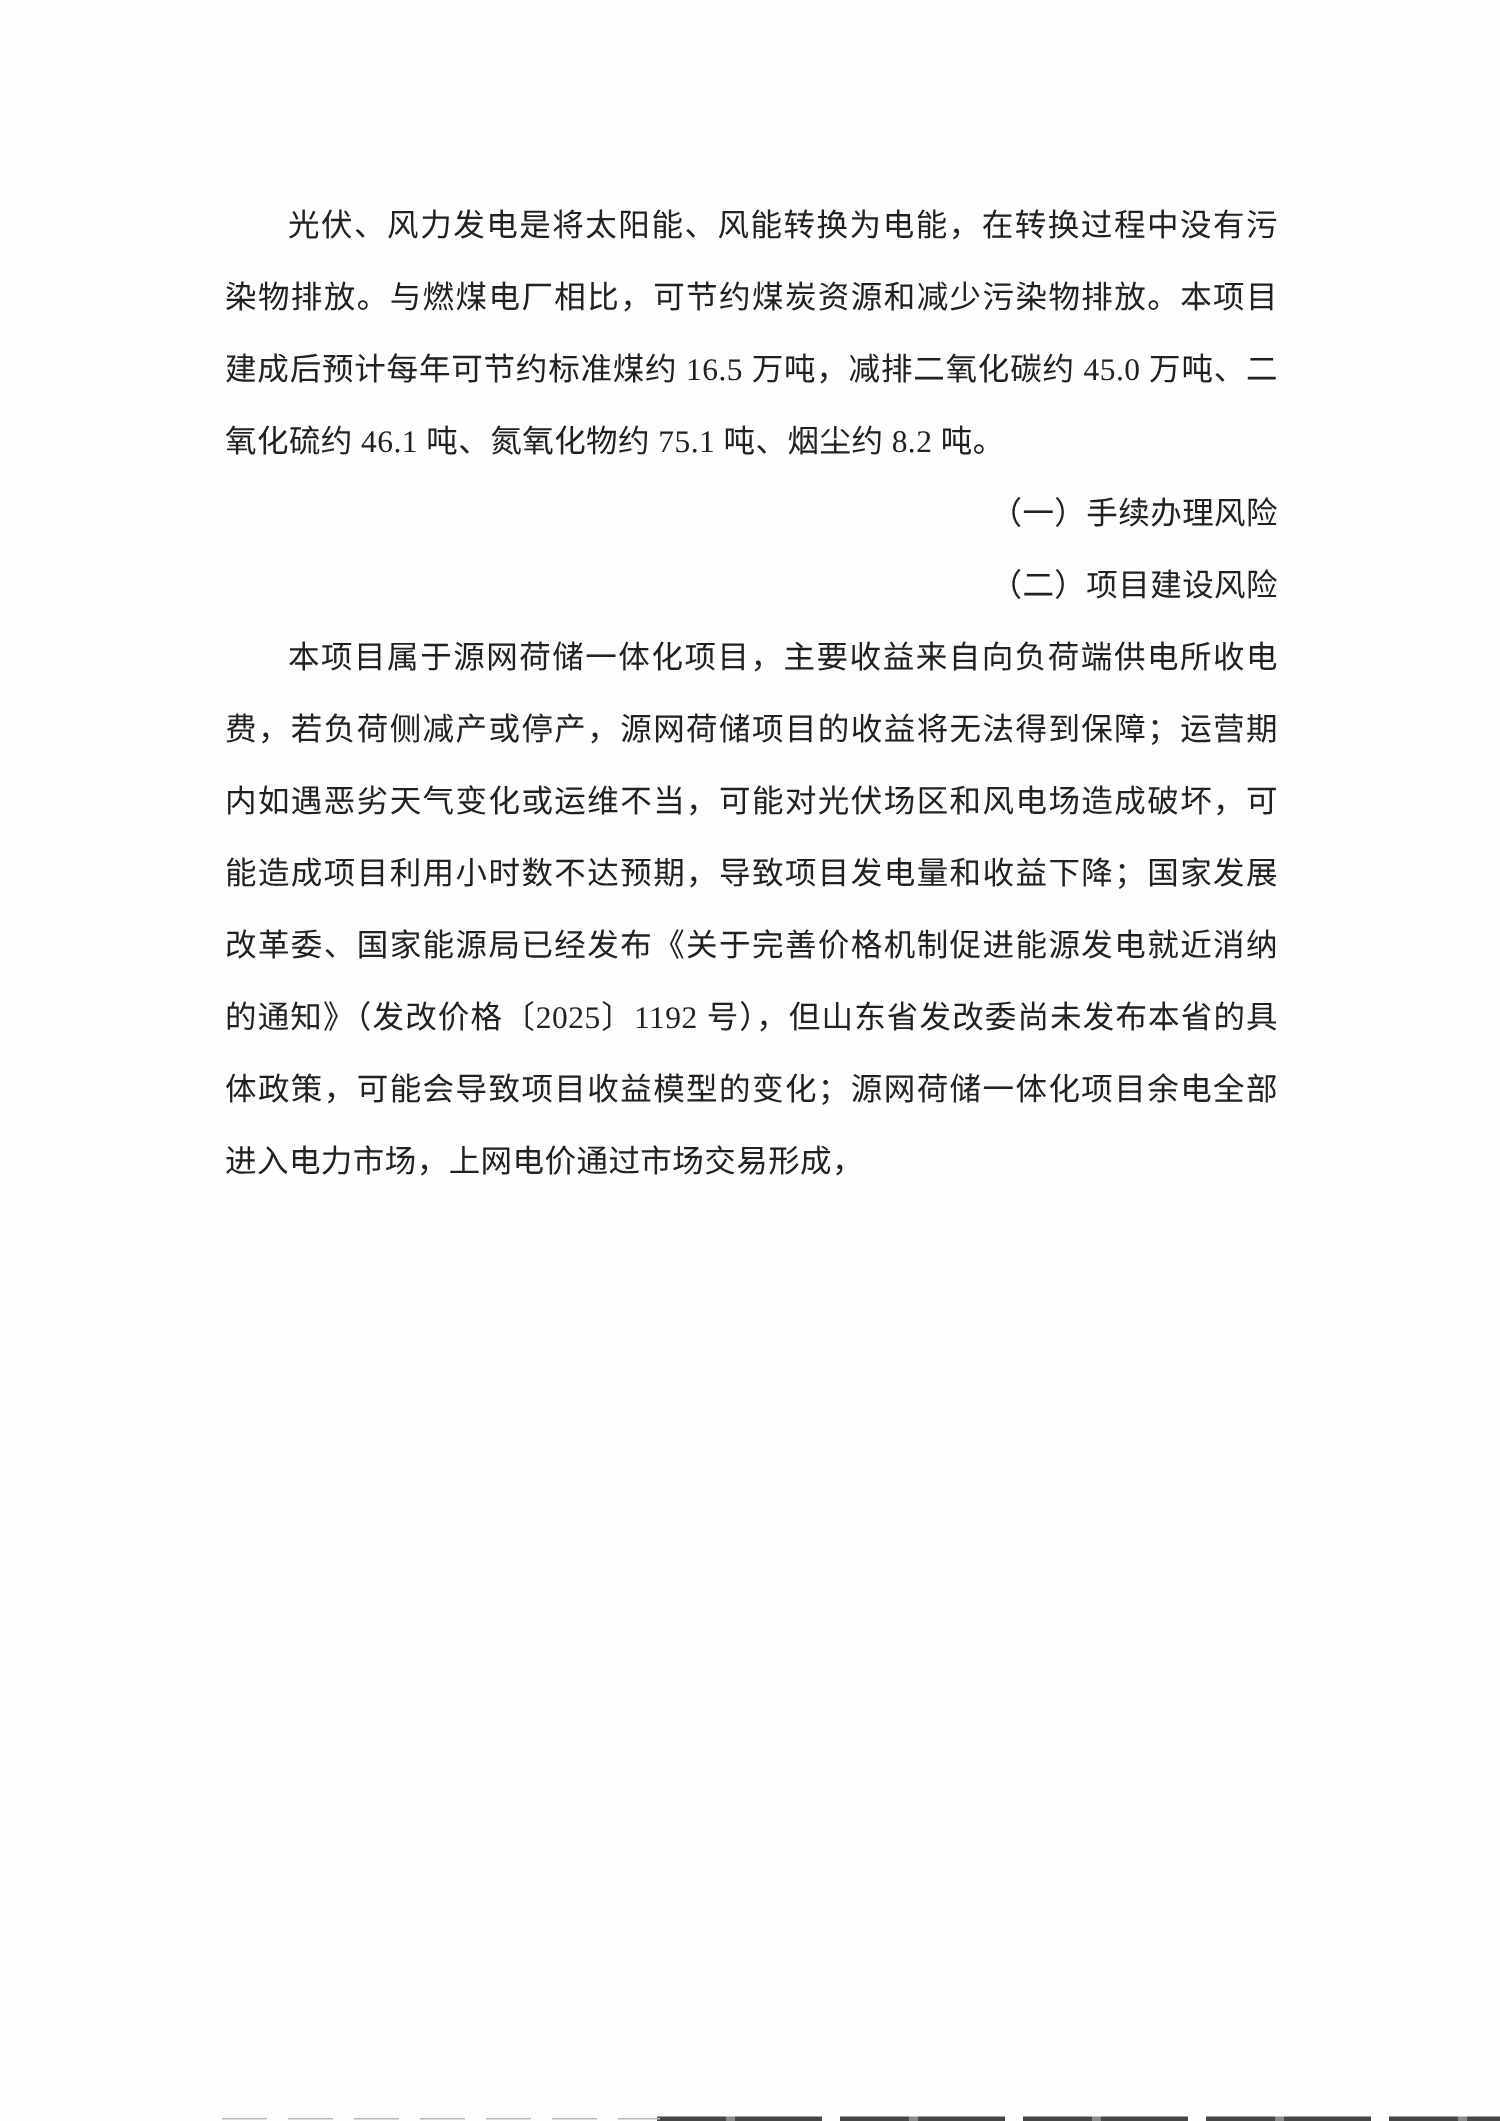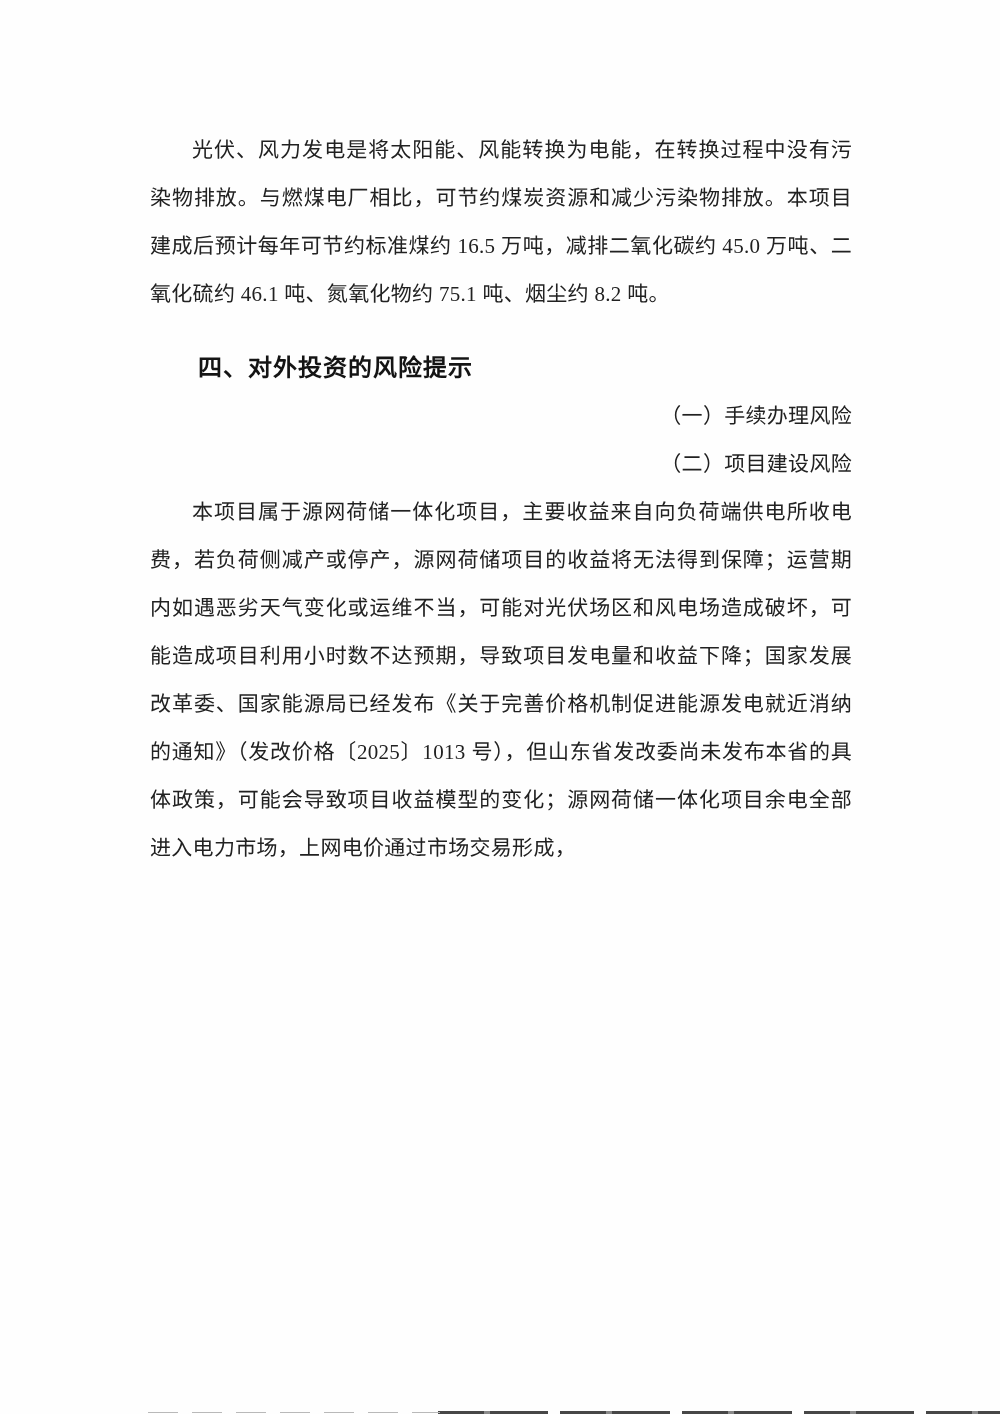--- a/index.html
+++ b/index.html
@@ -64,27 +64,26 @@
     background: repeating-linear-gradient(90deg, #b9b9b9 0 30px, transparent 30px 44px);
   }
 </style>
 </head>
 <body>
 
 <div class="page">
 
   <p class="body-para">光伏、风力发电是将太阳能、风能转换为电能，在转换过程中没有污染物排放。与燃煤电厂相比，可节约煤炭资源和减少污染物排放。本项目建成后预计每年可节约标准煤约 16.5 万吨，减排二氧化碳约 45.0 万吨、二氧化硫约 46.1 吨、氮氧化物约 75.1 吨、烟尘约 8.2 吨。</p>
 
-  <h2 class="main-heading">四、对外投资的风险提示</h2>
 
   <p class="sub-heading">（一）手续办理风险</p>
 
 
   <p class="sub-heading">（二）项目建设风险</p>
 
 
 
-  <p class="body-para">本项目属于源网荷储一体化项目，主要收益来自向负荷端供电所收电费，若负荷侧减产或停产，源网荷储项目的收益将无法得到保障；运营期内如遇恶劣天气变化或运维不当，可能对光伏场区和风电场造成破坏，可能造成项目利用小时数不达预期，导致项目发电量和收益下降；国家发展改革委、国家能源局已经发布《关于完善价格机制促进能源发电就近消纳的通知》（发改价格〔2025〕1013 号），但山东省发改委尚未发布本省的具体政策，可能会导致项目收益模型的变化；源网荷储一体化项目余电全部进入电力市场，上网电价通过市场交易形成，</p>
+  <p class="body-para">本项目属于源网荷储一体化项目，主要收益来自向负荷端供电所收电费，若负荷侧减产或停产，源网荷储项目的收益将无法得到保障；运营期内如遇恶劣天气变化或运维不当，可能对光伏场区和风电场造成破坏，可能造成项目利用小时数不达预期，导致项目发电量和收益下降；国家发展改革委、国家能源局已经发布《关于完善价格机制促进能源发电就近消纳的通知》（发改价格〔2025〕1192 号），但山东省发改委尚未发布本省的具体政策，可能会导致项目收益模型的变化；源网荷储一体化项目余电全部进入电力市场，上网电价通过市场交易形成，</p>
 
   <div class="scan-edge-dark"></div>
   <div class="scan-edge-light"></div>
 
 </div>
 
 </body></html>

